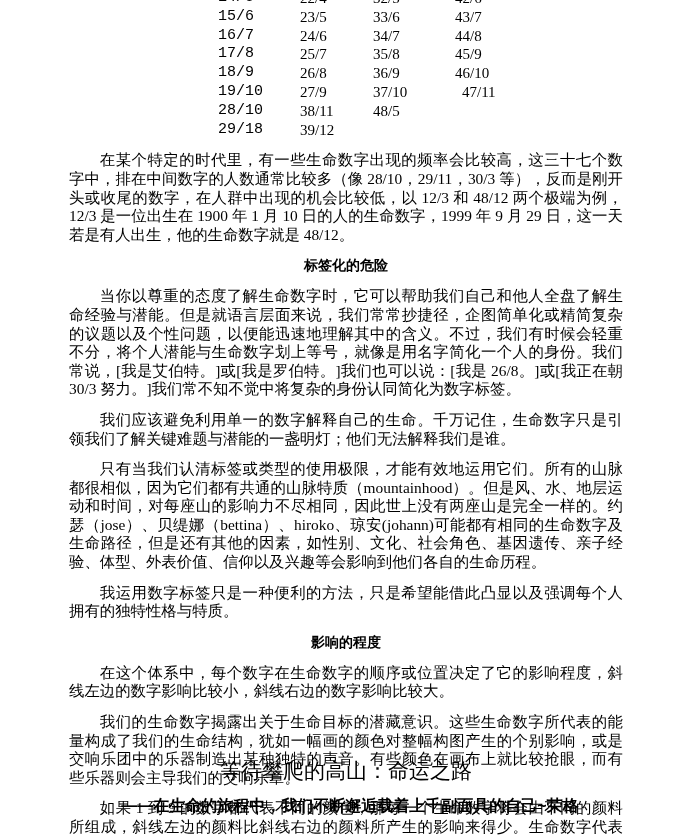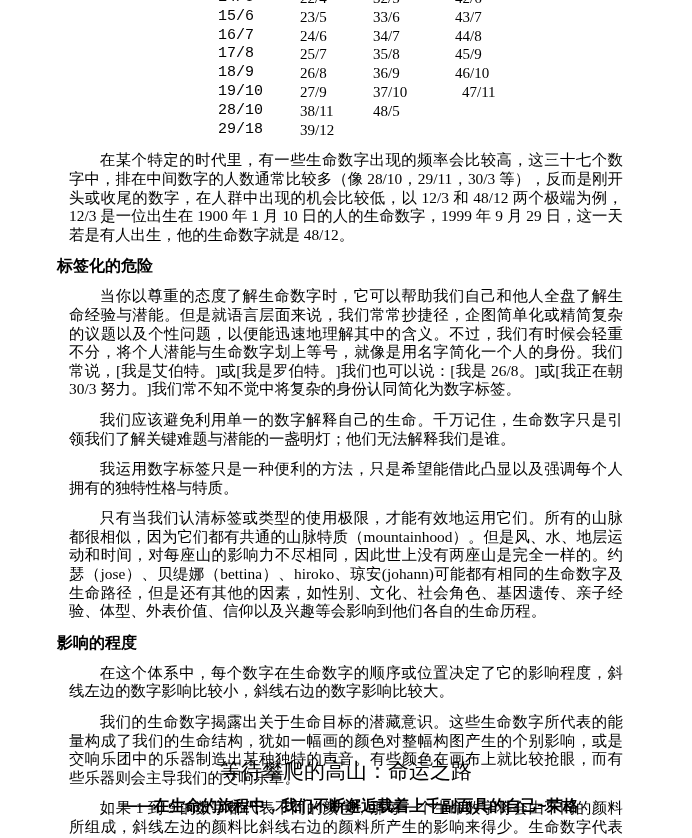--- a/index.html
+++ b/index.html
@@ -35,24 +35,24 @@
   
   .body-para {
     margin: 12px;
     font-size: 15.4px;
     line-height: 18.6px;
     text-align: justify;
     text-indent: 2em;
   }
   .sub-heading {
     margin: 0;
-    font-size: 16px;
+    font-size: 14px;
     line-height: 19px;
     font-weight: bold;
-    text-align: left;
+    text-align: center;
   }
   
   .footer-block {
     position: absolute;
     left: 0;
     right: 0;
     top: 758px;
     text-align: center;
   }
   .main-title {
@@ -125,23 +125,23 @@
     </div>
 
     <p class="body-para">在某个特定的时代里，有一些生命数字出现的频率会比较高，这三十七个数字中，排在中间数字的人数通常比较多（像 28/10，29/11，30/3 等），反而是刚开头或收尾的数字，在人群中出现的机会比较低，以 12/3 和 48/12 两个极端为例，12/3 是一位出生在 1900 年 1 月 10 日的人的生命数字，1999 年 9 月 29 日，这一天若是有人出生，他的生命数字就是 48/12。</p>
 
     <h2 class="sub-heading">标签化的危险</h2>
 
     <p class="body-para">当你以尊重的态度了解生命数字时，它可以帮助我们自己和他人全盘了解生命经验与潜能。但是就语言层面来说，我们常常抄捷径，企图简单化或精简复杂的议题以及个性问题，以便能迅速地理解其中的含义。不过，我们有时候会轻重不分，将个人潜能与生命数字划上等号，就像是用名字简化一个人的身份。我们常说，[我是艾伯特。]或[我是罗伯特。]我们也可以说：[我是 26/8。]或[我正在朝 30/3 努力。]我们常不知不觉中将复杂的身份认同简化为数字标签。</p>
 
     <p class="body-para">我们应该避免利用单一的数字解释自己的生命。千万记住，生命数字只是引领我们了解关键难题与潜能的一盏明灯；他们无法解释我们是谁。</p>
 
+    <p class="body-para">只有当我们认清标签或类型的使用极限，才能有效地运用它们。所有的山脉都很相似，因为它们都有共通的山脉特质（mountainhood）。但是风、水、地层运动和时间，对每座山的影响力不尽相同，因此世上没有两座山是完全一样的。约瑟（jose）、贝缇娜（bettina）、hiroko、琼安(johann)可能都有相同的生命数字及生命路径，但是还有其他的因素，如性别、文化、社会角色、基因遗传、亲子经验、体型、外表价值、信仰以及兴趣等会影响到他们各自的生命历程。</p>
+
     <p class="body-para">我运用数字标签只是一种便利的方法，只是希望能借此凸显以及强调每个人拥有的独特性格与特质。</p>
-
-    <p class="body-para">只有当我们认清标签或类型的使用极限，才能有效地运用它们。所有的山脉都很相似，因为它们都有共通的山脉特质（mountainhood）。但是风、水、地层运动和时间，对每座山的影响力不尽相同，因此世上没有两座山是完全一样的。约瑟（jose）、贝缇娜（bettina）、hiroko、琼安(johann)可能都有相同的生命数字及生命路径，但是还有其他的因素，如性别、文化、社会角色、基因遗传、亲子经验、体型、外表价值、信仰以及兴趣等会影响到他们各自的生命历程。</p>
 
     <h2 class="sub-heading">影响的程度</h2>
 
     <p class="body-para">在这个体系中，每个数字在生命数字的顺序或位置决定了它的影响程度，斜线左边的数字影响比较小，斜线右边的数字影响比较大。</p>
 
     <p class="body-para">我们的生命数字揭露出关于生命目标的潜藏意识。这些生命数字所代表的能量构成了我们的生命结构，犹如一幅画的颜色对整幅构图产生的个别影响，或是交响乐团中的乐器制造出某种独特的声音。有些颜色在画布上就比较抢眼，而有些乐器则会主导我们的交响乐章。</p>
 
     <p class="body-para">如果 1 到 9 的数字都代表不同的颜色，那每一个生命数字将会由不同的颜料所组成，斜线左边的颜料比斜线右边的颜料所产生的影响来得少。生命数字代表内在天赋，如果出现零，表示没有颜料，这反而加强了其他数字的能量。我们提供 37 种不同的生命途径给生于二十世纪的所有人们。</p>
 
   </div>

